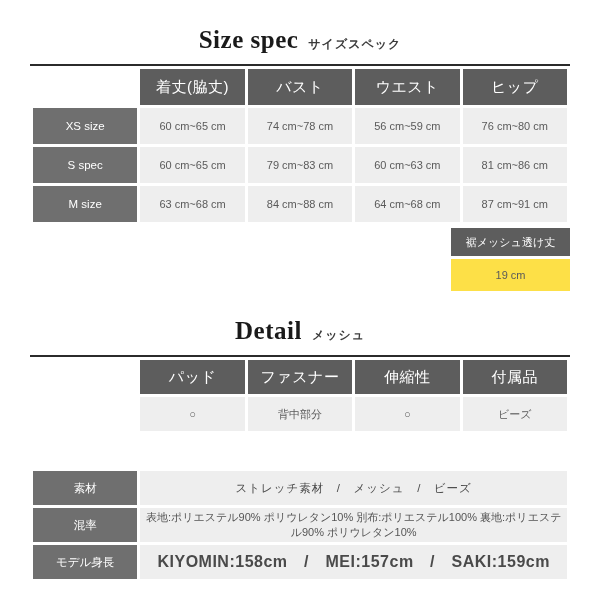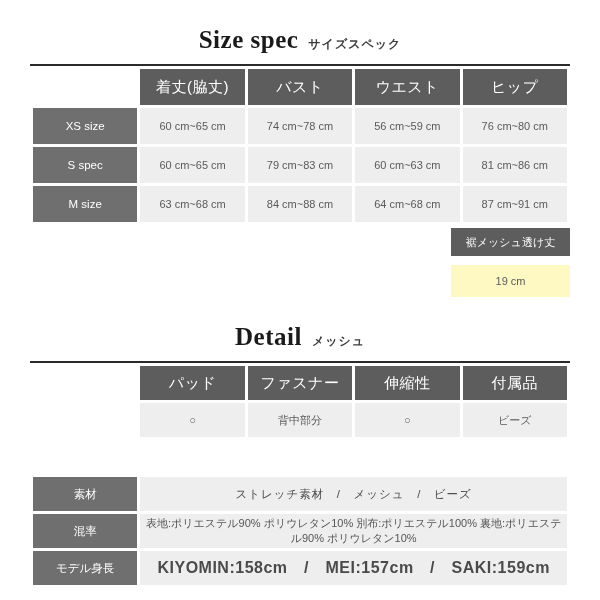--- a/index.html
+++ b/index.html
@@ -88,27 +88,27 @@
   .mesh-box { width: 119px; }
   .mesh-hdr {
     background: #5d5d5d;
     color: #fff;
     font-size: 11px;
     height: 28px;
     line-height: 28px;
     text-align: center;
   }
   .mesh-val {
-    background: #fef9c3;
+    background: #fde047;
     color: #5a5a5a;
     font-size: 11px;
     height: 32px;
     line-height: 32px;
     text-align: center;
-    margin-top: 9px;
+    margin-top: 3px;
   }
 
   
   .detail-table td { height: 34px; }
   .wide-cell {
     background: #eeeeee;
     color: #4a4a4a;
     font-size: 11.5px;
     letter-spacing: 1px;
   }

